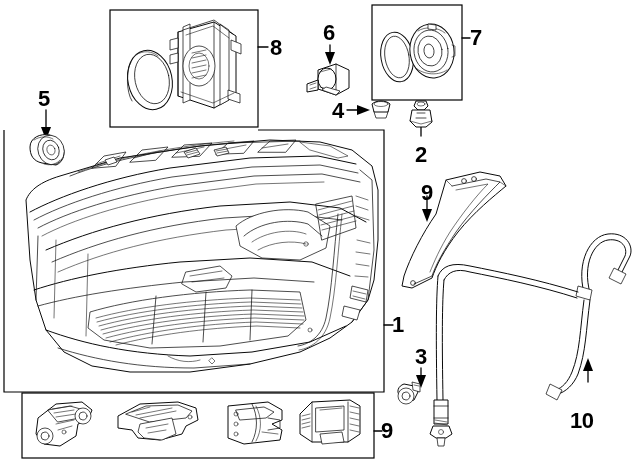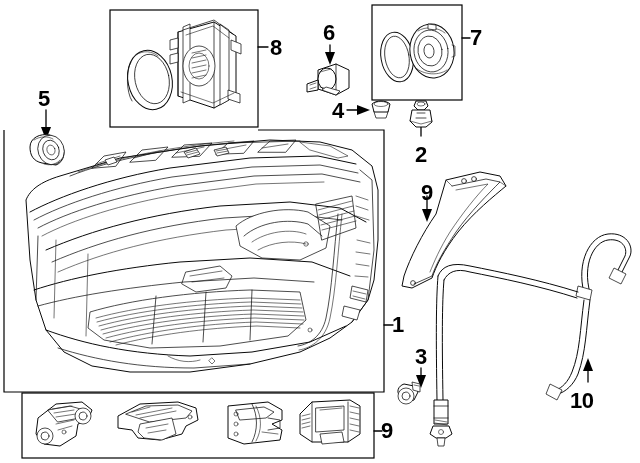--- a/index.html
+++ b/index.html
@@ -352,16 +352,16 @@
 
   <div class="callout" style="left:392px;top:314px;">1</div>
   <div class="callout" style="left:415px;top:144px;">2</div>
   <div class="callout" style="left:415px;top:346px;">3</div>
   <div class="callout" style="left:332px;top:100px;">4</div>
   <div class="callout" style="left:38px;top:88px;">5</div>
   <div class="callout" style="left:323px;top:22px;">6</div>
   <div class="callout" style="left:470px;top:27px;">7</div>
   <div class="callout" style="left:270px;top:37px;">8</div>
   <div class="callout" style="left:421px;top:182px;">9</div>
-  <div class="callout" style="left:570px;top:390px;text-align:right;">10</div>
+  <div class="callout" style="left:570px;top:410px;text-align:right;">10</div>
   <div class="callout" style="left:381px;top:420px;">9</div>
 
 </div>
 
 </body></html>

